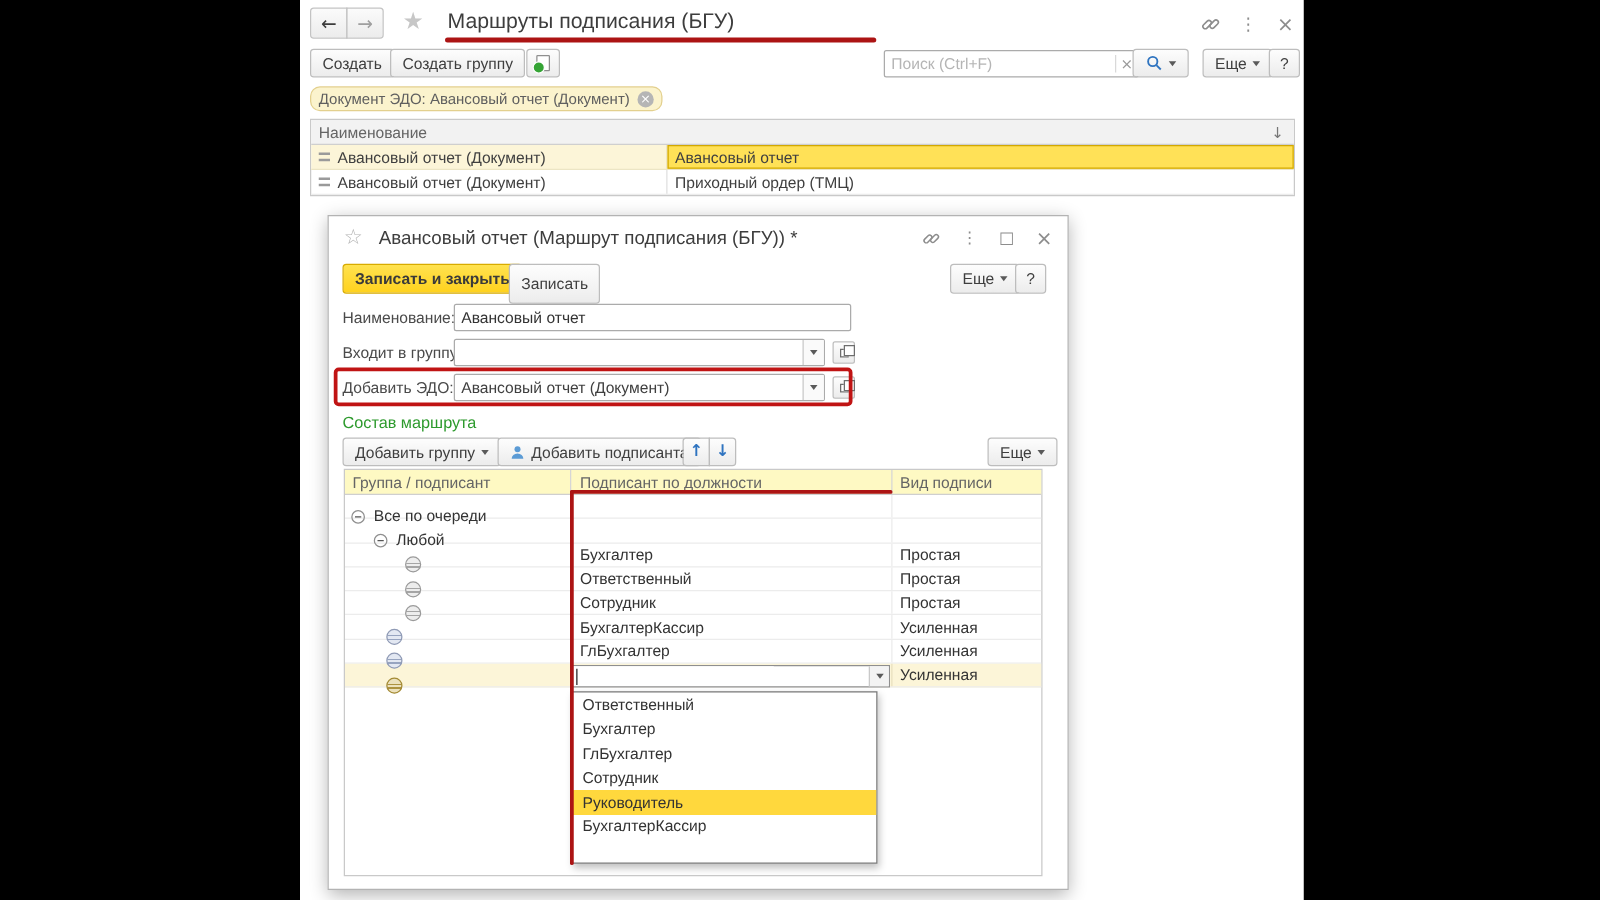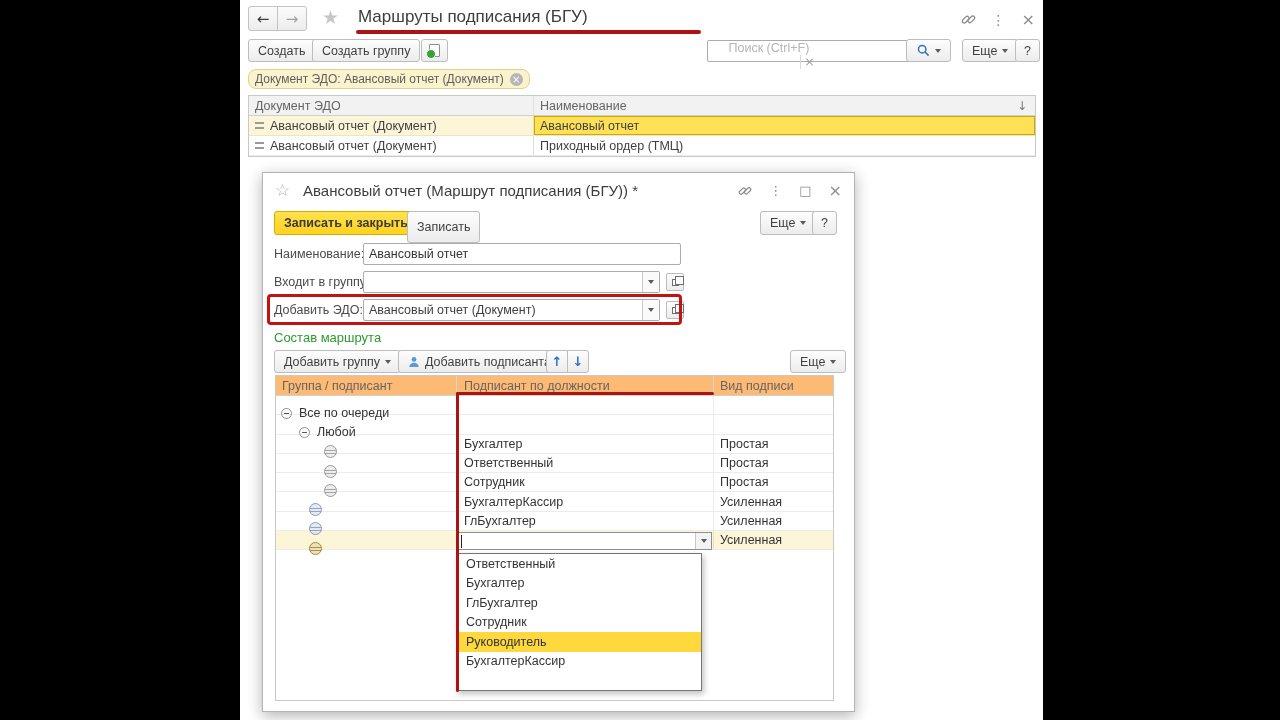--- a/index.html
+++ b/index.html
@@ -28,21 +28,21 @@
   #win-icons { right:8px; top:10px; display:flex; gap:16px; align-items:center; color:#8d8d8d; }
 
   
   #tb-create { left:8px; top:39px; }
   #tb-create-group { left:72px; top:39px; }
   #tb-copy { left:181px; top:39px; width:27px; padding:0; }
   .page-ic { position:relative; width:11px; height:13px; border:1px solid #8f8f8f; background:#fff; border-radius:1px; }
   .page-ic::after { content:""; position:absolute; left:-4px; bottom:-3px; width:8px; height:8px;
                     border-radius:50%; background:#35a435; border:1px solid #fff; }
   #search-box { left:467px; top:40px; width:204px; height:22px; border:1px solid #ababab; border-radius:2px;
-                background:#fff; display:flex; align-items:center;flex-direction:column; }
+                background:#fff; display:flex; align-items:center; }
   #search-input { flex:1; border:0; outline:0; font-size:12.5px; padding:0 5px; height:100%; background:transparent; }
   #search-input::placeholder { color:#b5b5b5; }
   #search-clear { width:18px; border-left:1px solid #d9d9d9; color:#9a9a9a; font-size:12px; text-align:center; }
   #tb-search { left:666px; top:39px; width:45px; padding:0 6px; }
   #tb-more { left:722px; top:39px; }
   #tb-help { left:775px; top:39px; width:25px; padding:0; }
 
   
   #filter-tag { left:8px; top:69px; height:20px; display:inline-flex; align-items:center; gap:6px;
                 background:#fbf3cd; border:1px solid #e3d08e; border-radius:8px; padding:0 6px;
@@ -87,21 +87,21 @@
 
   #rt-add-group { left:11px; top:177px; }
   #rt-add-signer { left:135px; top:177px; }
   #rt-up { left:283px; top:177px; width:22px; padding:0; border-radius:3px 0 0 3px; }
   #rt-down { left:304px; top:177px; width:22px; padding:0; border-radius:0 3px 3px 0; }
   .move-ar { color:#2f74c0; font-weight:bold; font-size:13px; }
   #rt-more { left:527px; top:177px; }
 
   
   #route-table { left:12px; top:202px; width:559px; height:326px; border:1px solid #c9c9c9; background:#fff; font-size:12.5px; }
-  .rt-head { display:flex; height:20px; background:#fdba74; color:#656565; border-bottom:1px solid #cfcfcf; align-items:center; }
+  .rt-head { display:flex; height:20px; background:#fef9c3; color:#656565; border-bottom:1px solid #cfcfcf; align-items:center; }
   .rt-h1 { width:181px; padding-left:6px; border-right:1px solid #d6d6d6; height:100%; display:flex; align-items:center; }
   .rt-h2 { width:257px; padding-left:7px; border-right:1px solid #d6d6d6; height:100%; display:flex; align-items:center; }
   .rt-h3 { flex:1; padding-left:6px; height:100%; display:flex; align-items:center; }
   .rt-row { display:flex; height:19.3px; border-bottom:1px solid #ececec; align-items:center; color:#333; }
   .rt-c1 { width:181px; height:100%; display:flex; align-items:center; border-right:1px solid #ececec;margin-top:16px; }
   .rt-c2 { width:257px; height:100%; display:flex; align-items:center; padding-left:7px; border-right:1px solid #ececec; position:relative; }
   .rt-c3 { flex:1; height:100%; display:flex; align-items:center; padding-left:6px; }
   .rt-edit { background:#fcf5d8; }
   .expander { width:11px; height:11px; border:1px solid #8f8f8f; border-radius:50%; display:inline-flex;
               align-items:center; justify-content:center; flex:none; }
@@ -177,23 +177,20 @@
     </button>
   <button class="abs btn" id="tb-help">?</button>
 
   <div class="abs" id="filter-tag">
     <span>Документ ЭДО: Авансовый отчет (Документ)</span>
     <span class="tag-x txt-icon">×</span>
   </div>
 
   <div class="abs" id="main-table">
     <div class="mt-row mt-head">
-      <div class="mt-c1">
-          <span>Документ ЭДО</span>
-        </div>
       <div class="mt-c2">
           <span>Наименование</span>
         <span id="sort-ic" class="txt-icon">↓</span>
       </div>
     </div>
     <div class="mt-row mt-sel">
       <div class="mt-c1" style="border-right-color:#e8dfbd">
           <span class="elem-ic"></span>
           <span>Авансовый отчет (Документ)</span>
         </div>

